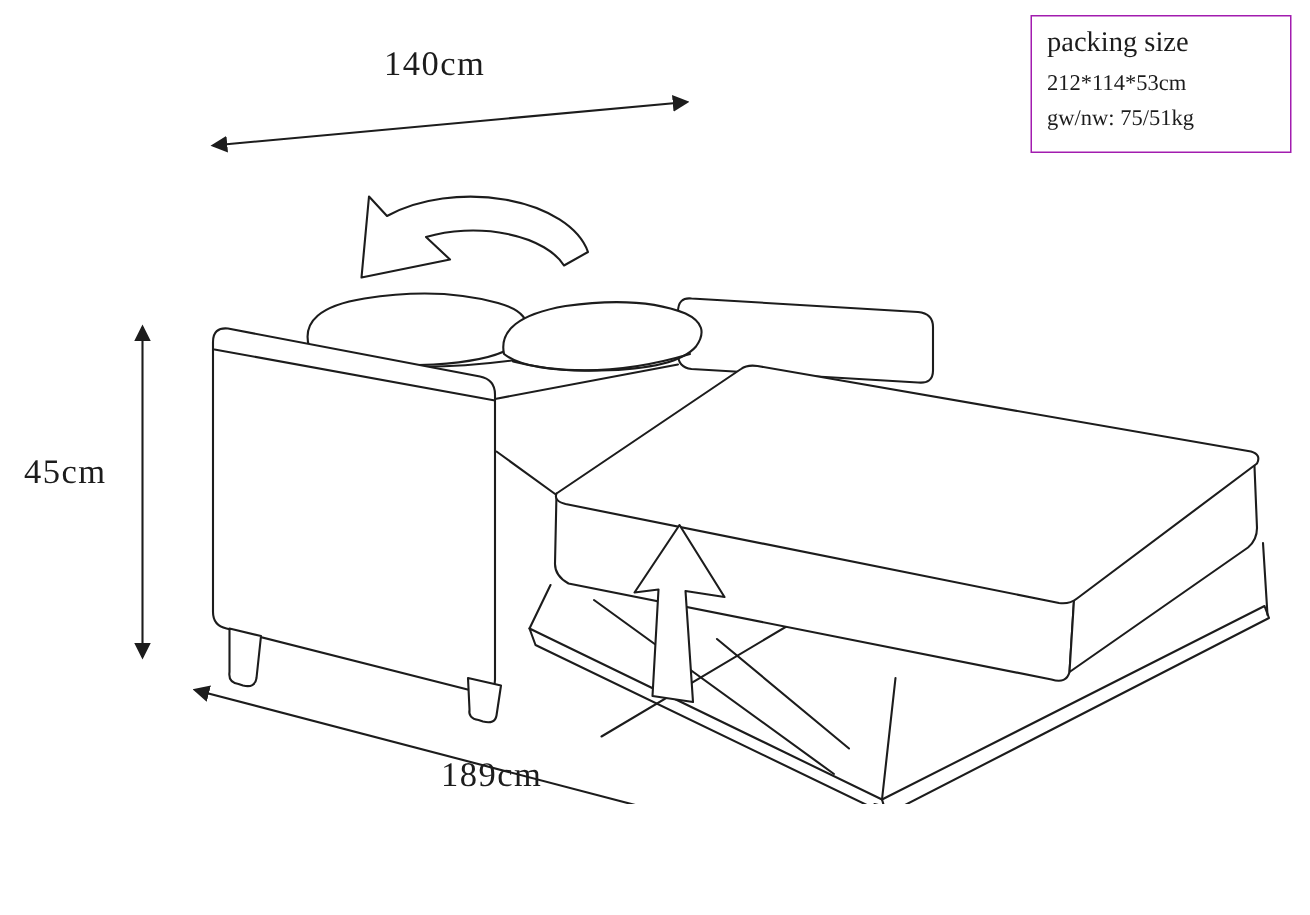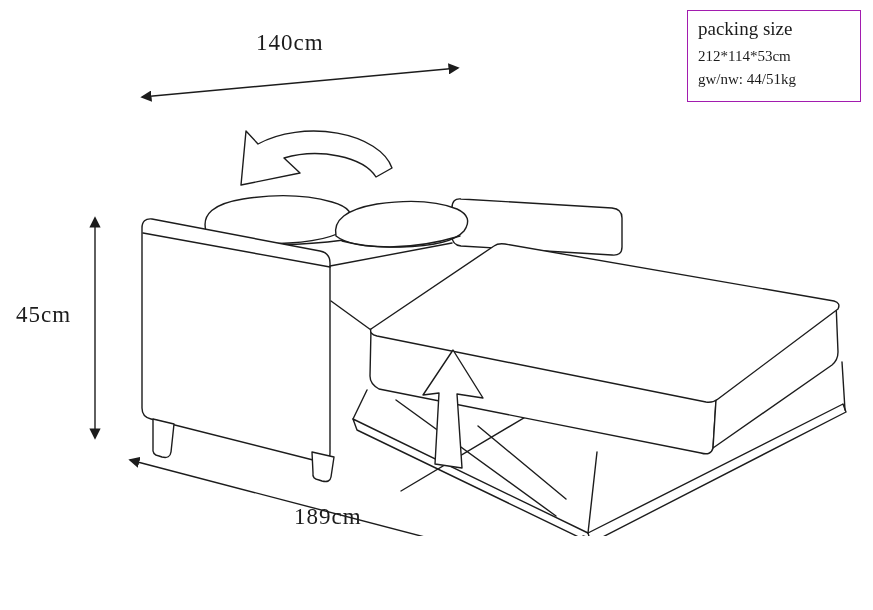--- a/index.html
+++ b/index.html
@@ -72,16 +72,16 @@
     </g>
   </svg>
 
   <div class="dim-label width">140cm</div>
   <div class="dim-label height">45cm</div>
   <div class="dim-label depth">189cm</div>
 
   <div class="packing-box">
     <div class="pk-title">packing size</div>
     <div class="pk-line">212*114*53cm</div>
-    <div class="pk-line">gw/nw:  44/51kg</div>
+    <div class="pk-line">gw/nw:  75/51kg</div>
   </div>
 
 </div>
 
 </body></html>

